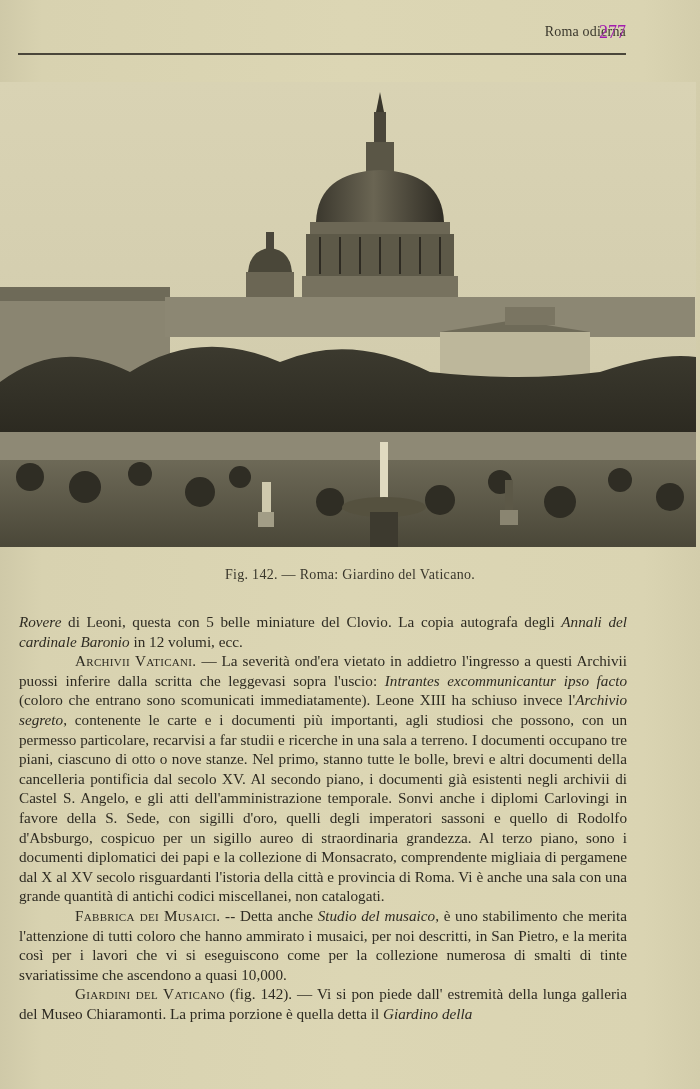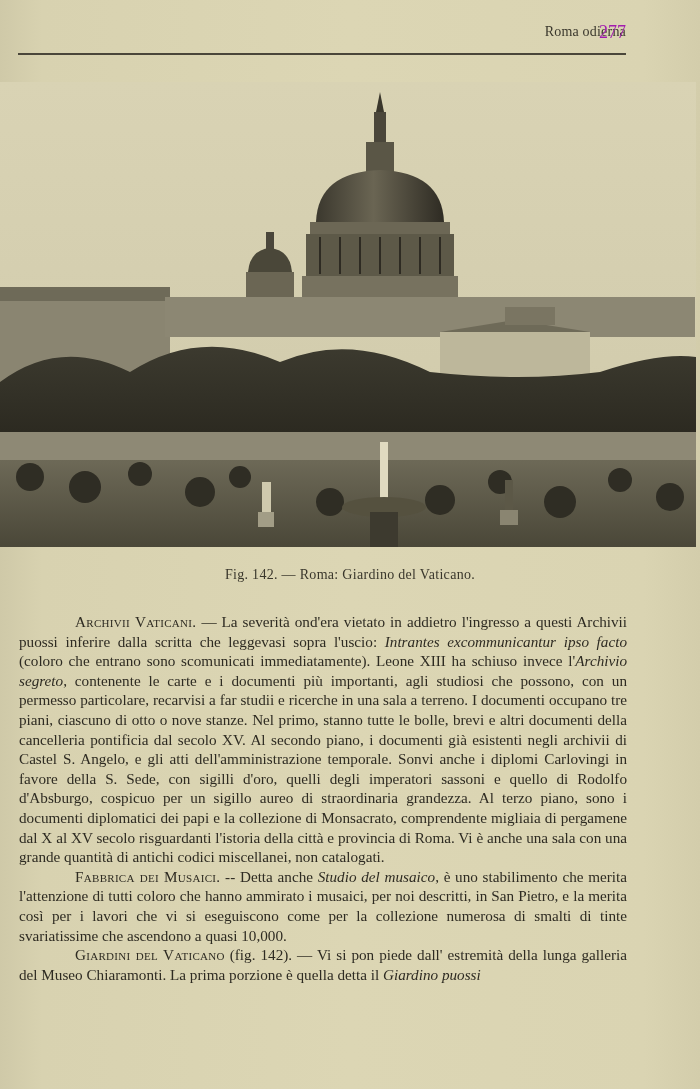--- a/index.html
+++ b/index.html
@@ -127,19 +127,20 @@
     <rect x="262" y="400" width="9" height="30" fill="#cfc9ad"></rect>
     <rect x="258" y="430" width="16" height="15" fill="#a29d86"></rect>
     <rect x="505" y="398" width="8" height="30" fill="#5c5847"></rect>
     <rect x="500" y="428" width="18" height="15" fill="#8a8571"></rect>
   </svg>
 </div>
 
 <div class="caption">Fig. 142. — Roma: Giardino del Vaticano.</div>
 
 <div class="body-text">
+  <p><span class="it">Rovere</span><span> di Leoni, questa con 5 belle miniature del Clovio. La copia autografa degli </span><span class="it">Annali del cardinale Baronio</span><span> in 12 volumi, ecc.</span></p>
 
   <p class="indent"><span class="sc">Archivii Vaticani.</span><span> — La severità ond'era vietato in addietro l'ingresso a questi Archivii puossi inferire dalla scritta che leggevasi sopra l'uscio: </span><span class="it">Intrantes excommunicantur ipso facto</span><span> (coloro che entrano sono scomunicati immediatamente). Leone XIII ha schiuso invece l'</span><span class="it">Archivio segreto</span><span>, contenente le carte e i documenti più importanti, agli studiosi che possono, con un permesso particolare, recarvisi a far studii e ricerche in una sala a terreno. I documenti occupano tre piani, ciascuno di otto o nove stanze. Nel primo, stanno tutte le bolle, brevi e altri documenti della cancelleria pontificia dal secolo XV. Al secondo piano, i documenti già esistenti negli archivii di Castel S. Angelo, e gli atti dell'amministrazione temporale. Sonvi anche i diplomi Carlovingi in favore della S. Sede, con sigilli d'oro, quelli degli imperatori sassoni e quello di Rodolfo d'Absburgo, cospicuo per un sigillo aureo di straordinaria grandezza. Al terzo piano, sono i documenti diplomatici dei papi e la collezione di Monsacrato, comprendente migliaia di pergamene dal X al XV secolo risguardanti l'istoria della città e provincia di Roma. Vi è anche una sala con una grande quantità di antichi codici miscellanei, non catalogati.</span></p>
 
   <p class="indent"><span class="sc">Fabbrica dei Musaici.</span><span> -- Detta anche </span><span class="it">Studio del musaico</span><span>, è uno stabilimento che merita l'attenzione di tutti coloro che hanno ammirato i musaici, per noi descritti, in San Pietro, e la merita così per i lavori che vi si eseguiscono come per la collezione numerosa di smalti di tinte svariatissime che ascendono a quasi 10,000.</span></p>
 
-  <p class="indent"><span class="sc">Giardini del Vaticano</span><span> (fig. 142). — Vi si pon piede dall' estremità della lunga galleria del Museo Chiaramonti. La prima porzione è quella detta il </span><span class="it">Giardino puossi</span></p>
+  <p class="indent"><span class="sc">Giardini del Vaticano</span><span> (fig. 142). — Vi si pon piede dall' estremità della lunga galleria del Museo Chiaramonti. La prima porzione è quella detta il </span><span class="it">Giardino della</span></p>
 </div>
 
 </body></html>

